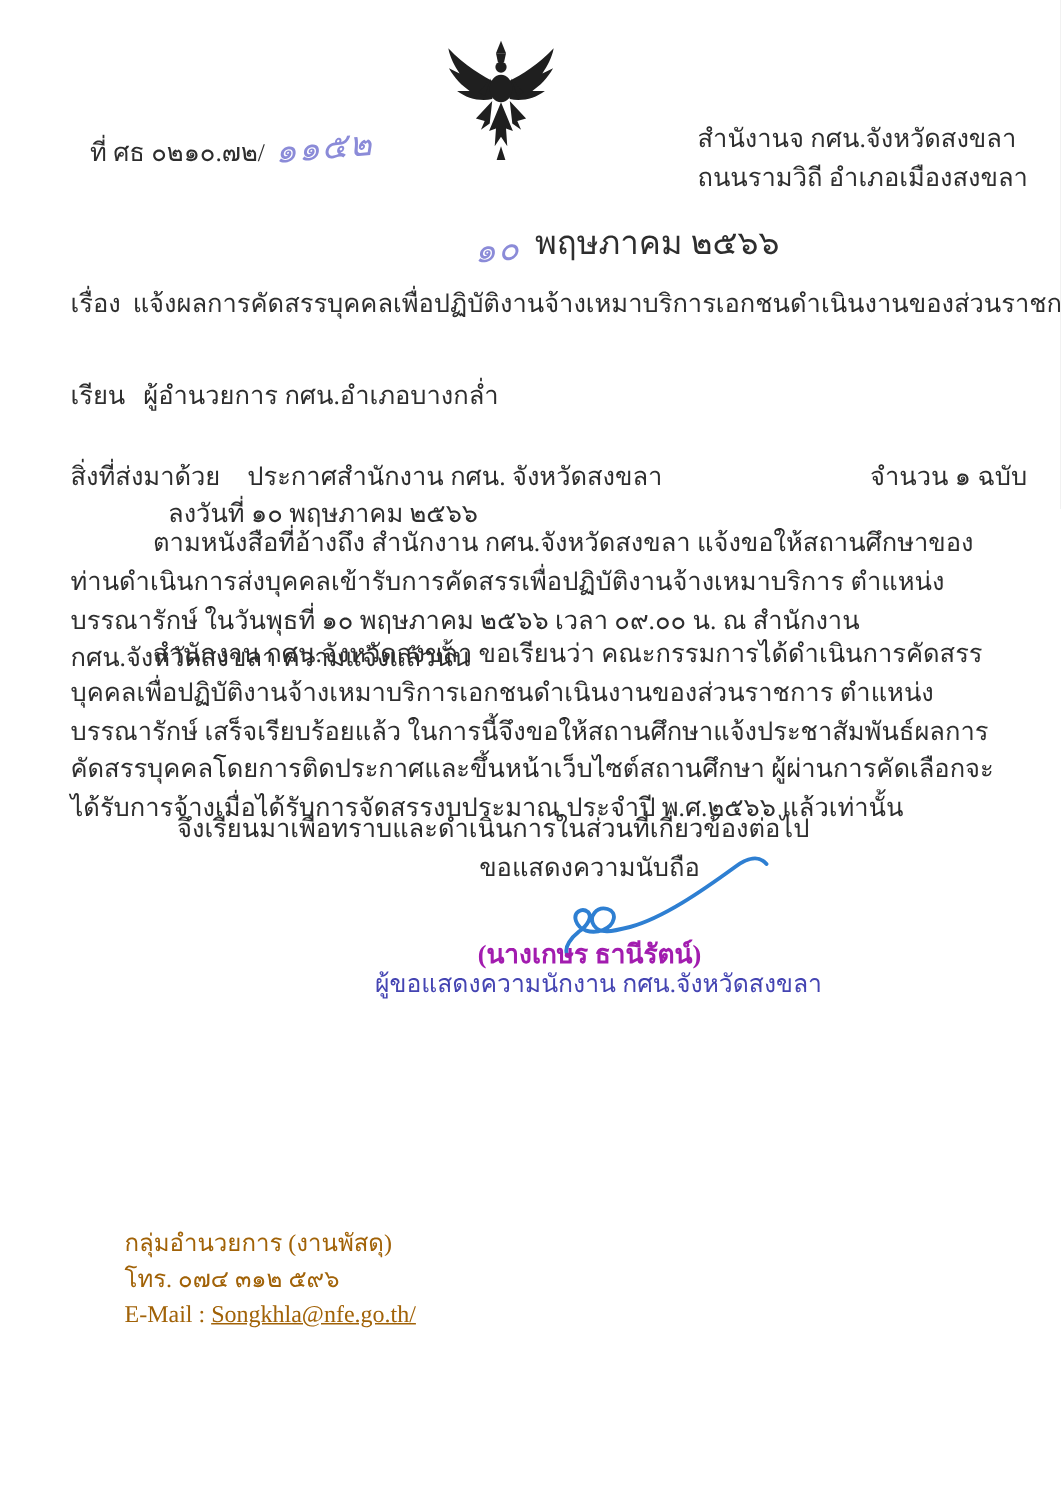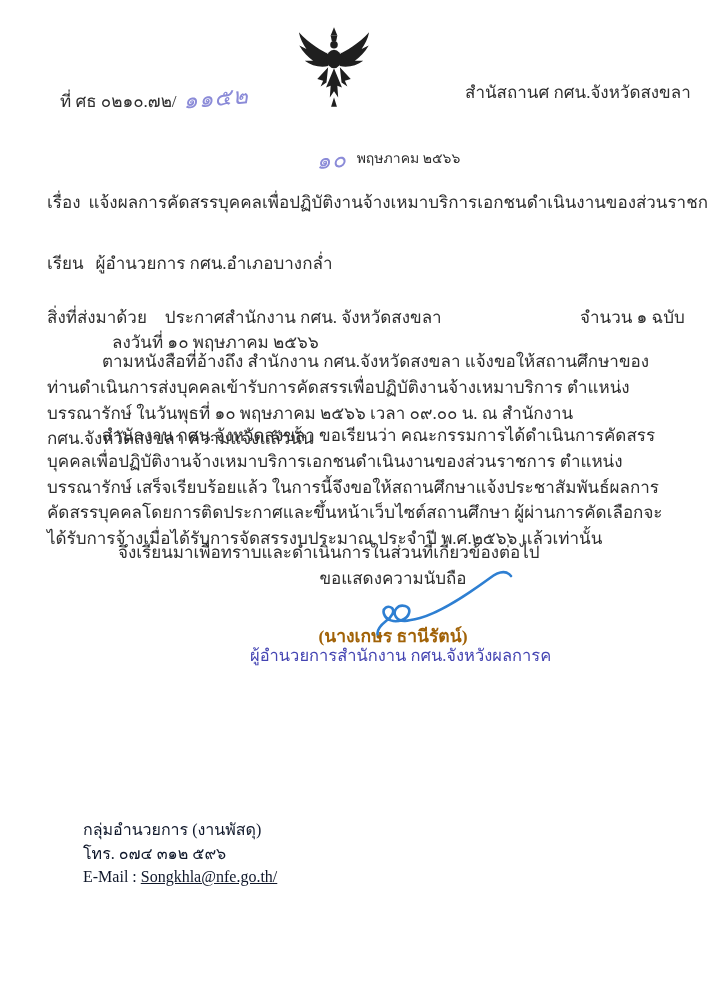--- a/index.html
+++ b/index.html
@@ -23,21 +23,21 @@
     line-height:23px;
     transform:rotate(-5deg);
     letter-spacing:1px;
   }
   .ref-line{left:60px;top:88px;}
   .ref-line .hand{margin-left:6px;position:relative;top:-1px;}
   .emblem{left:288px;top:26px;}
   .sender{left:465px;top:80px;font-size:17px;line-height:25.5px;text-align:left;}
   .date-line{left:316px;top:146px;}
   .date-line .hand{margin-right:10px;position:relative;top:3px;}
-  .date-line .typed{font-size:14px;position:relative;top:-2px;margin-top:29px;}
+  .date-line .typed{font-size:22px;position:relative;top:-2px;margin-top:29px;}
   .row-subject1{left:47px;top:190px;}
   .row-subject1 .label{margin-right:8px;}
   .row-subject2{left:75px;top:220px;}
   .row-to{left:47px;top:251px;}
   .row-to .label{margin-right:12px;}
   .row-refdoc{left:47px;top:282px;}
   .row-refdoc .label{margin-right:14px;}
   .row-encl{left:47px;top:305px;width:616px;}
   .row-encl .label{margin-right:18px;}
   .row-encl .count{position:absolute;left:533px;top:0;text-align:center;}
@@ -47,27 +47,27 @@
     font-size:17px;line-height:25.8px;
     text-indent:55px;white-space:normal;text-align:left;
   }
   .para1{top:349px;}
   .para2{top:423px;}
   .closing{left:118px;top:540px;}
   .salutation{left:270px;top:566px;width:246px;text-align:center;}
   .signature-wrap{left:348px;top:568px;width:170px;height:75px;}
   .signoff-name{
     left:270px;top:622px;width:246px;text-align:center;
-    color:#a16207;font-weight:bold;font-size:17.5px;
+    color:#a21caf;font-weight:bold;font-size:17.5px;
   }
   .signoff-position{
     left:250px;top:642px;width:290px;text-align:center;
     color:#4444b2;font-size:16.5px;
   }
-  .footer{left:83px;top:818px;font-size:16px;line-height:23.5px;color:#0f172a;}
+  .footer{left:83px;top:818px;font-size:16px;line-height:23.5px;color:#a16207;}
   .email-link{text-decoration:underline;cursor:pointer;}
 </style>
 </head>
 <body>
 
 <div class="page">
 
   <div class="abs t ref-line">
     <span>ที่  ศธ ๐๒๑๐.๗๒/</span><span class="hand">๑๑๕๒</span>
   </div>
@@ -85,21 +85,22 @@
         <ellipse cx="55" cy="38" rx="9" ry="11"></ellipse>
         <path d="M48 48 L35 62 L42 64 L39 71 L46 66 Z"></path>
         <path d="M62 48 L75 62 L68 64 L71 71 L64 66 Z"></path>
         <path d="M55 49 L45.5 72 L51 70 L50 84 L55 76.5 L60 84 L59 70 L64.5 72 Z"></path>
         <path d="M55 84 L51.5 95 L58.5 95 Z"></path>
       </g>
     </svg>
   </div>
 
   <div class="abs sender">
-    <div>สำนัสถานศ กศน.จังหวัดสงขลา</div>
+    <div>สำนังานจ กศน.จังหวัดสงขลา</div>
+    <div>ถนนรามวิถี อำเภอเมืองสงขลา</div>
   </div>
 
   <div class="abs date-line">
     <span class="hand">๑๐</span><span class="typed">พฤษภาคม ๒๕๖๖</span>
   </div>
 
   <div class="abs t row-subject1">
     <span class="label">เรื่อง</span><span>แจ้งผลการคัดสรรบุคคลเพื่อปฏิบัติงานจ้างเหมาบริการเอกชนดำเนินงานของส่วนราชการ ตำแหน่ง</span>
   </div>
 
@@ -122,21 +123,21 @@
 
   <div class="abs t salutation">ขอแสดงความนับถือ</div>
 
   <div class="abs signature-wrap">
     <svg width="170" height="75" viewBox="0 0 170 75" aria-hidden="true">
       <path d="M163 8 C158 2 150 4 142 10 C120 26 94 44 72 50 C60 53 52 55 48 49 C44 43 50 36 57 38 C64 40 62 49 54 52 C46 55 38 52 36 46 C34 40 40 37 44 40 C47 43 44 49 38 53 C33 57 28 63 30 68" stroke="#2e7fd2" stroke-width="2.6" fill="none" stroke-linecap="round"></path>
     </svg>
   </div>
 
   <div class="abs signoff-name">(นางเกษร  ธานีรัตน์)</div>
-  <div class="abs signoff-position">ผู้อำนวยการสำนักงาน กศน.จังหวังผลการค</div>
+  <div class="abs signoff-position">ผู้ขอแสดงความนักงาน กศน.จังหวัดสงขลา</div>
 
   <div class="abs footer">
     <div>กลุ่มอำนวยการ (งานพัสดุ)</div>
     <div>โทร. ๐๗๔ ๓๑๒ ๕๙๖</div>
     <div>
       <span>E-Mail :</span>
       <span class="email-link">Songkhla@nfe.go.th/</span>
     </div>
   </div>
 

